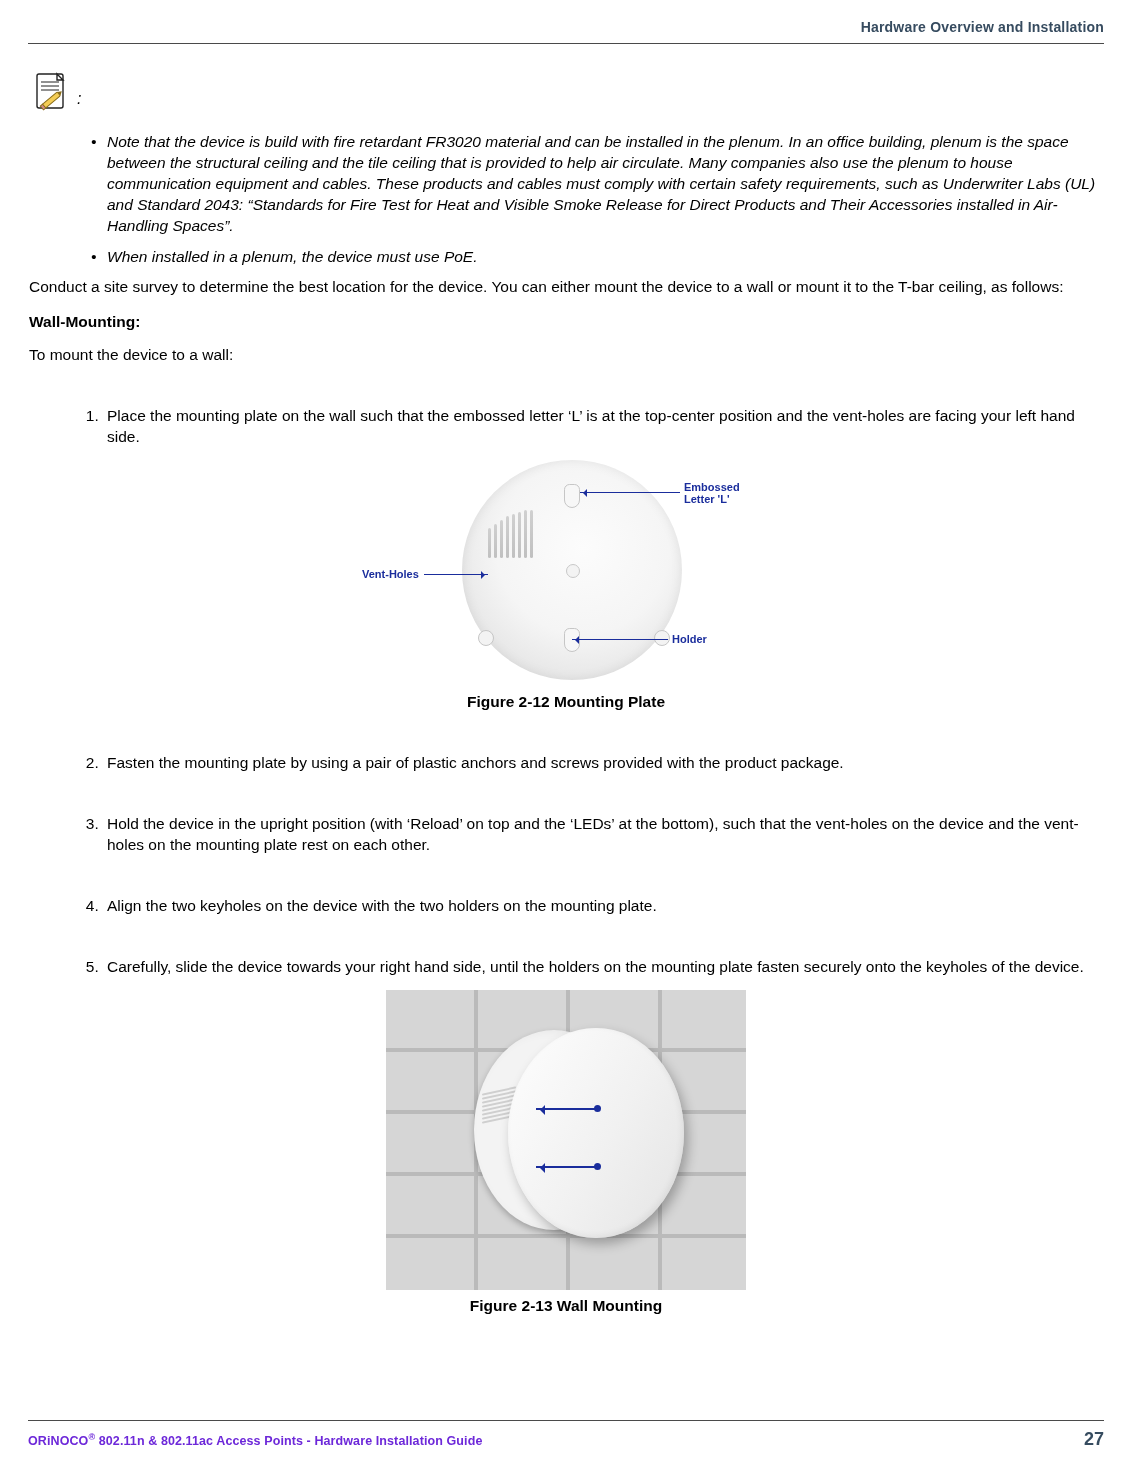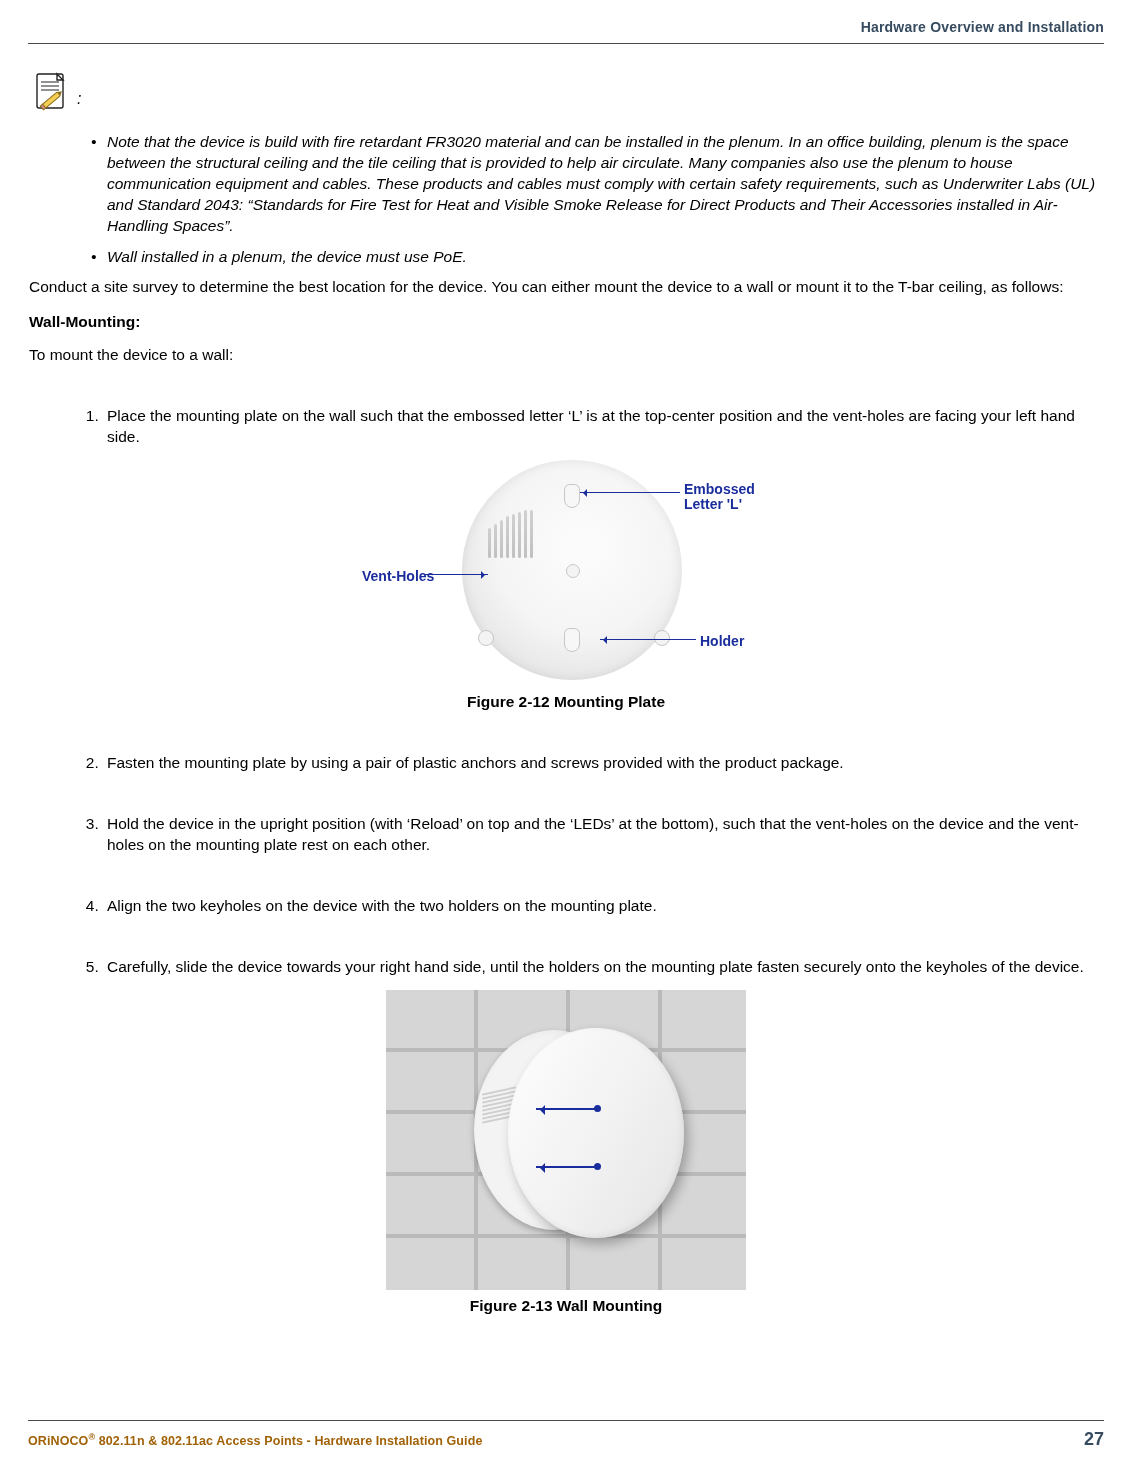--- a/index.html
+++ b/index.html
@@ -145,21 +145,21 @@
   }
   .side-dot {
     position:absolute; width:14px;height:14px;border-radius:50%;
     border:1px solid #c6c6c6; background:#f3f3f3;
   }
   .side-dot.l { left:122px; top:170px; }
   .side-dot.r { left:298px; top:170px; }
   .callout {
     position: absolute;
     color: #1a2d9c;
-    font-size: 14px;
+    font-size: 11px;
     font-weight: 700;
     white-space: nowrap;
   }
   .callout .arrow-line {
     position:absolute;
     height: 0;
     border-top: 1.5px solid #1a2d9c;
   }
   .callout .arrow-line::after{
     content:"";
@@ -170,21 +170,21 @@
   .callout .arrow-line.rev::after{
     right:auto; left:-1px;
     border-left-color:transparent;
     border-right-color:#1a2d9c;
   }
   .co-vent { left: 6px; top: 96px; margin-top: 11px; }
   .co-vent .arrow-line { left: 62px; top: 7px; width: 64px; }
   .co-l { left: 328px; top: 22px; text-align:left; line-height:1.05;}
   .co-l .arrow-line { left: -104px; top: 10px; width: 100px; }
   .co-l .arrow-line.rev::after{ left:-1px; }
-  .co-holder { left: 344px; top: 172px; }
+  .co-holder { left: 316px; top: 172px; }
   .co-holder .arrow-line { left: -100px; top: 7px; width: 96px; }
   
   .wall-wrap {
     width: 360px; height: 300px;
     margin: 4px auto 0 auto;
     position: relative;
     background: #d6d6d6;
     overflow: hidden;
   }
   .brick-bg {
@@ -230,21 +230,21 @@
   .wall-arrow.a2{ left: 150px; top: 176px; width: 60px; }
   .wall-dot { position:absolute; width:7px;height:7px;border-radius:50%;background:#1a2d9c; }
   .wall-dot.d1{ left:208px; top:115px; }
   .wall-dot.d2{ left:208px; top:173px; }
   .footer {
     position: absolute;
     left: 28px; right: 28px; bottom: 18px;
   }
   .foot-rule { border:none; border-top:1px solid #4a4a4a; margin:0 0 6px 0; }
   .foot-row { display:flex; justify-content:space-between; align-items:baseline; }
-  .foot-left { color:#a16207; font-size:12.5px; font-weight:700; letter-spacing:.1px;}
+  .foot-left { color:#6d28d9; font-size:12.5px; font-weight:700; letter-spacing:.1px;}
   .foot-left sup { font-size:9px; }
   .foot-right { color:#364b5f; font-size:18px; font-weight:700; }
 </style>
 </head>
 <body>
 
 <div class="page">
 
   <div class="running-head">Hardware Overview and Installation</div>
   <hr class="rule">
@@ -264,21 +264,21 @@
             <polygon points="34,30 38,32.5 34,35" fill="#8a6d1a"></polygon>
             <rect x="12" y="30" width="3" height="5" fill="#d18b8b" stroke="#8a6d1a" stroke-width="1"></rect>
           </g>
         </svg>
       </div>
       <div class="note-colon">:</div>
     </div>
 
     <ul class="bullets">
       <li>Note that the device is build with fire retardant FR3020 material and can be installed in the plenum. In an office building, plenum is the space between the structural ceiling and the tile ceiling that is provided to help air circulate. Many companies also use the plenum to house communication equipment and cables. These products and cables must comply with certain safety requirements, such as Underwriter Labs (UL) and Standard 2043: “Standards for Fire Test for Heat and Visible Smoke Release for Direct Products and Their Accessories installed in Air-Handling Spaces”.</li>
-      <li>Wall installed in a plenum, the device must use PoE.</li>
+      <li>When installed in a plenum, the device must use PoE.</li>
     </ul>
 
     <p class="body">Conduct a site survey to determine the best location for the device. You can either mount the device to a wall or mount it to the T-bar ceiling, as follows:</p>
 
     <div class="subhead">Wall-Mounting:</div>
     <p class="body" style="margin-top:12px;">To mount the device to a wall:</p>
 
     <ol class="steps" start="1">
       <li>Place the mounting plate on the wall such that the embossed letter ‘L’ is at the top-center position and the vent-holes are facing your left hand side.</li>
     </ol>

